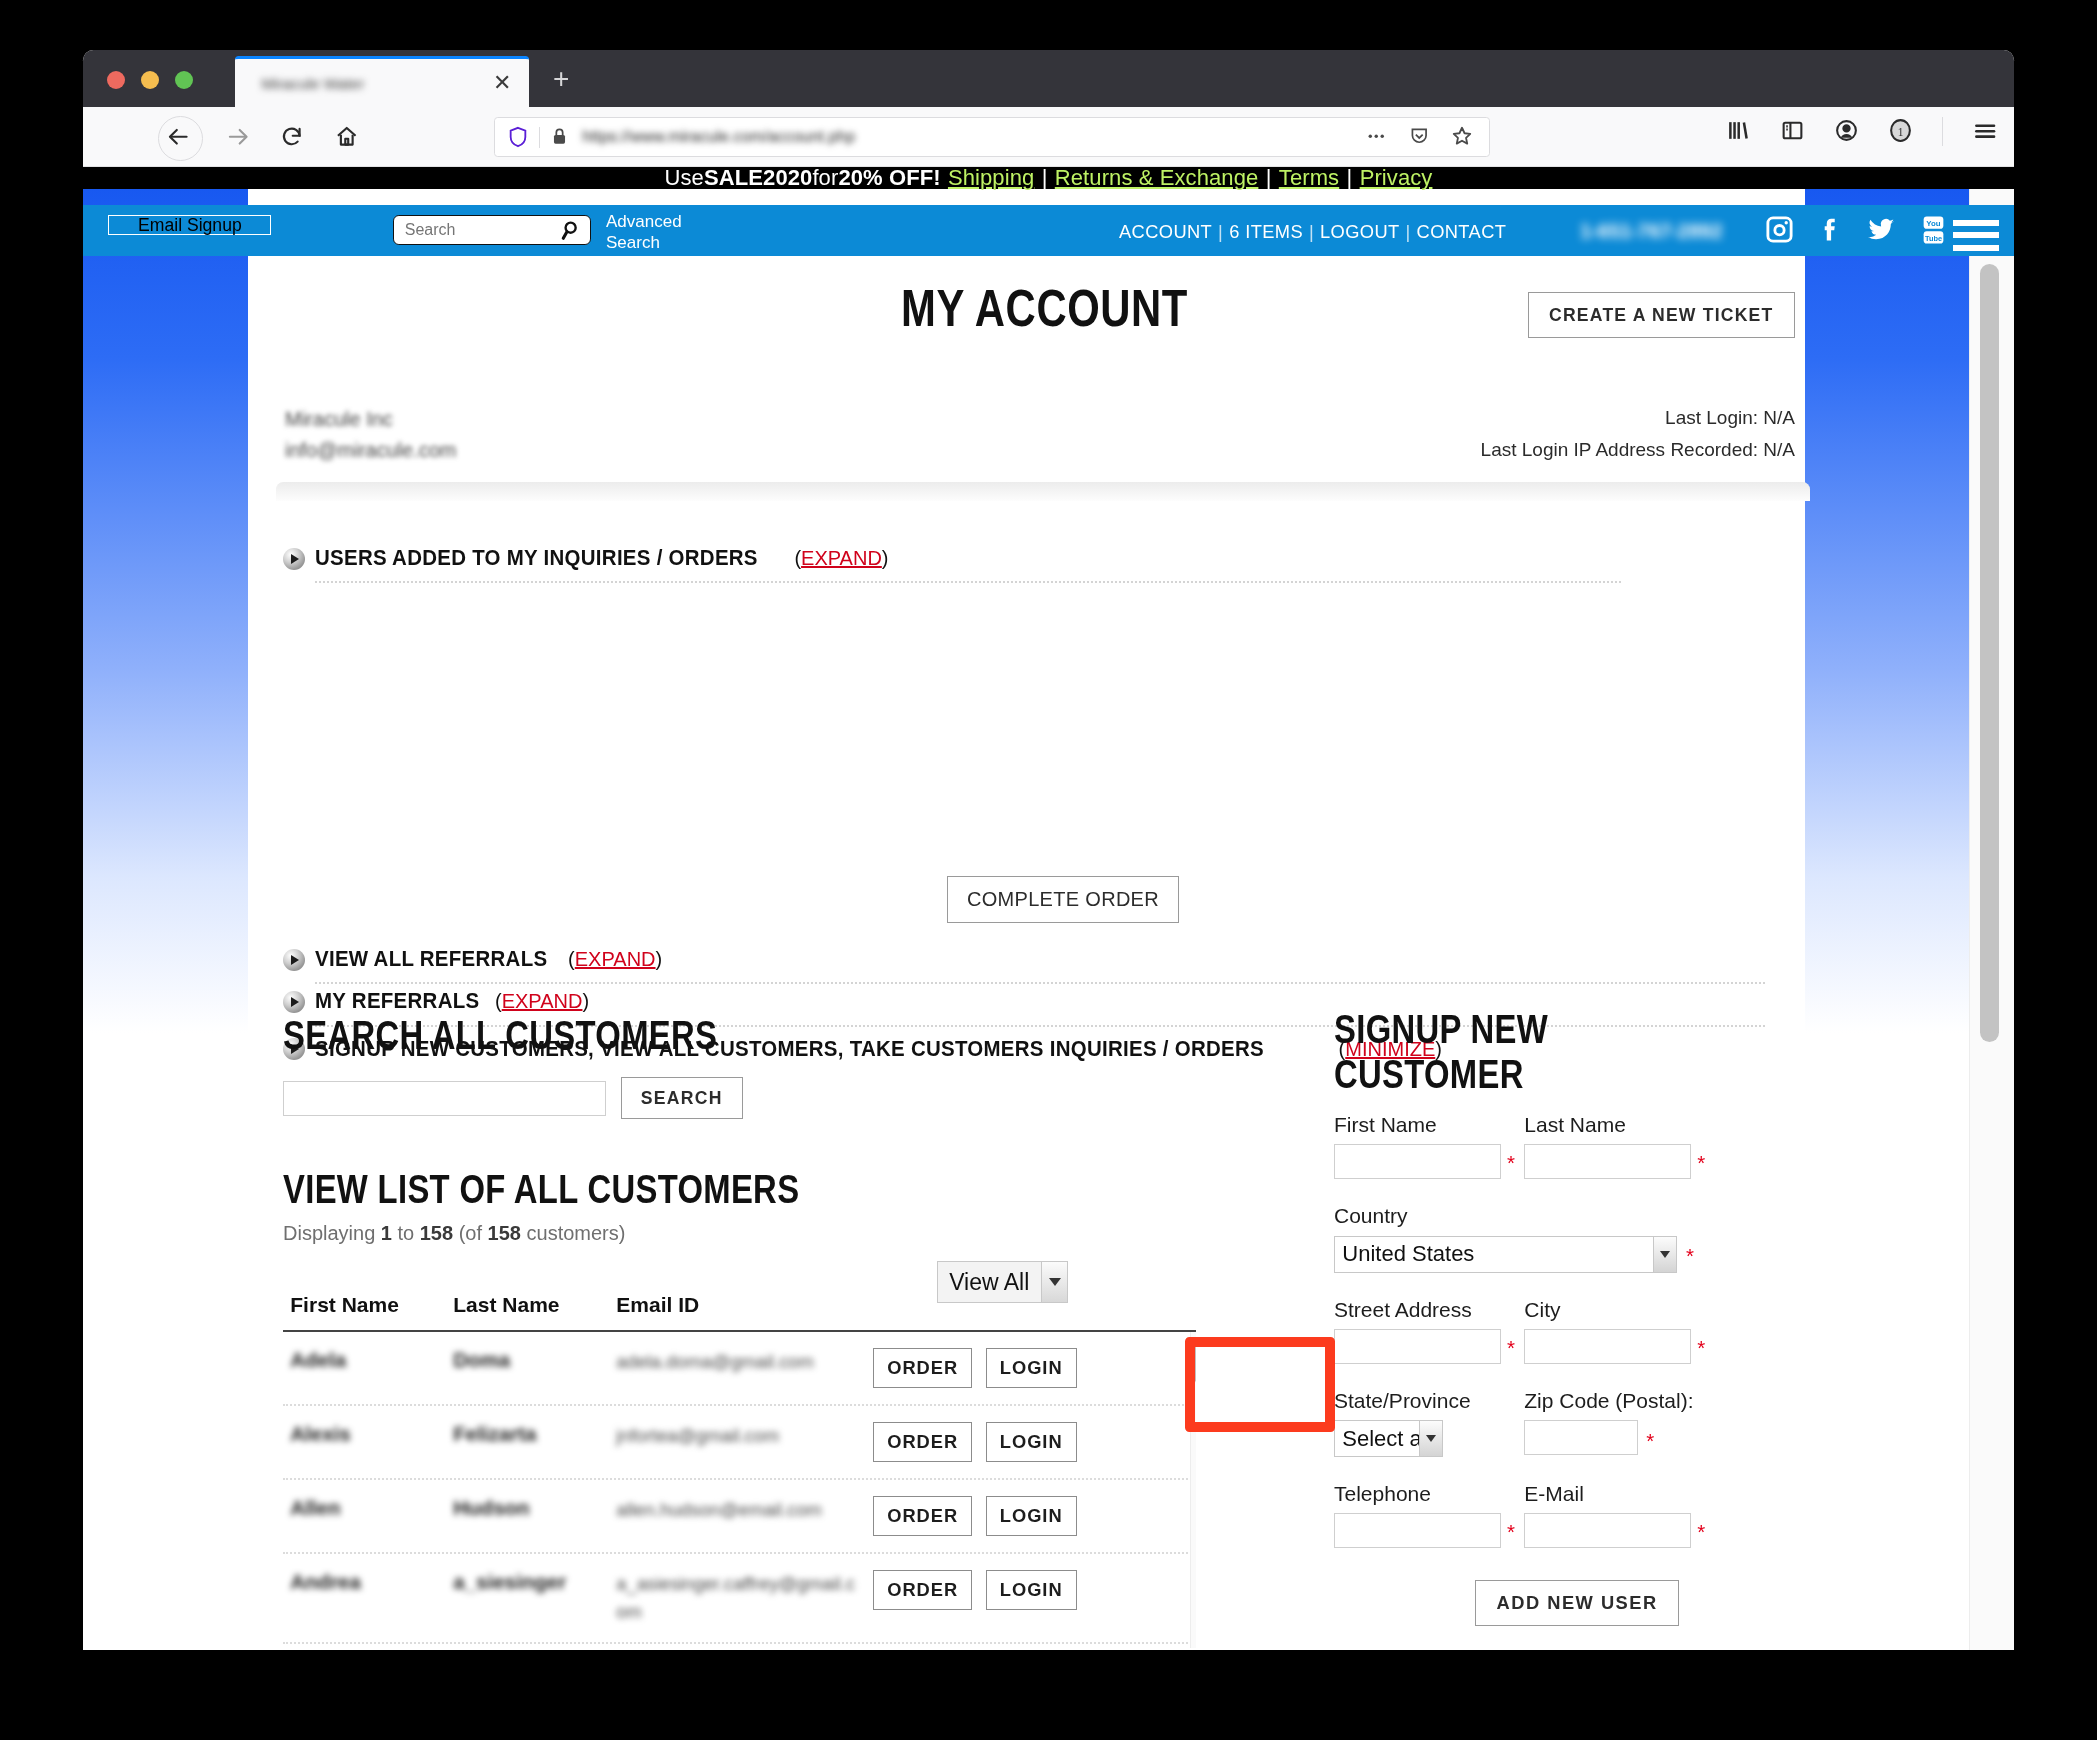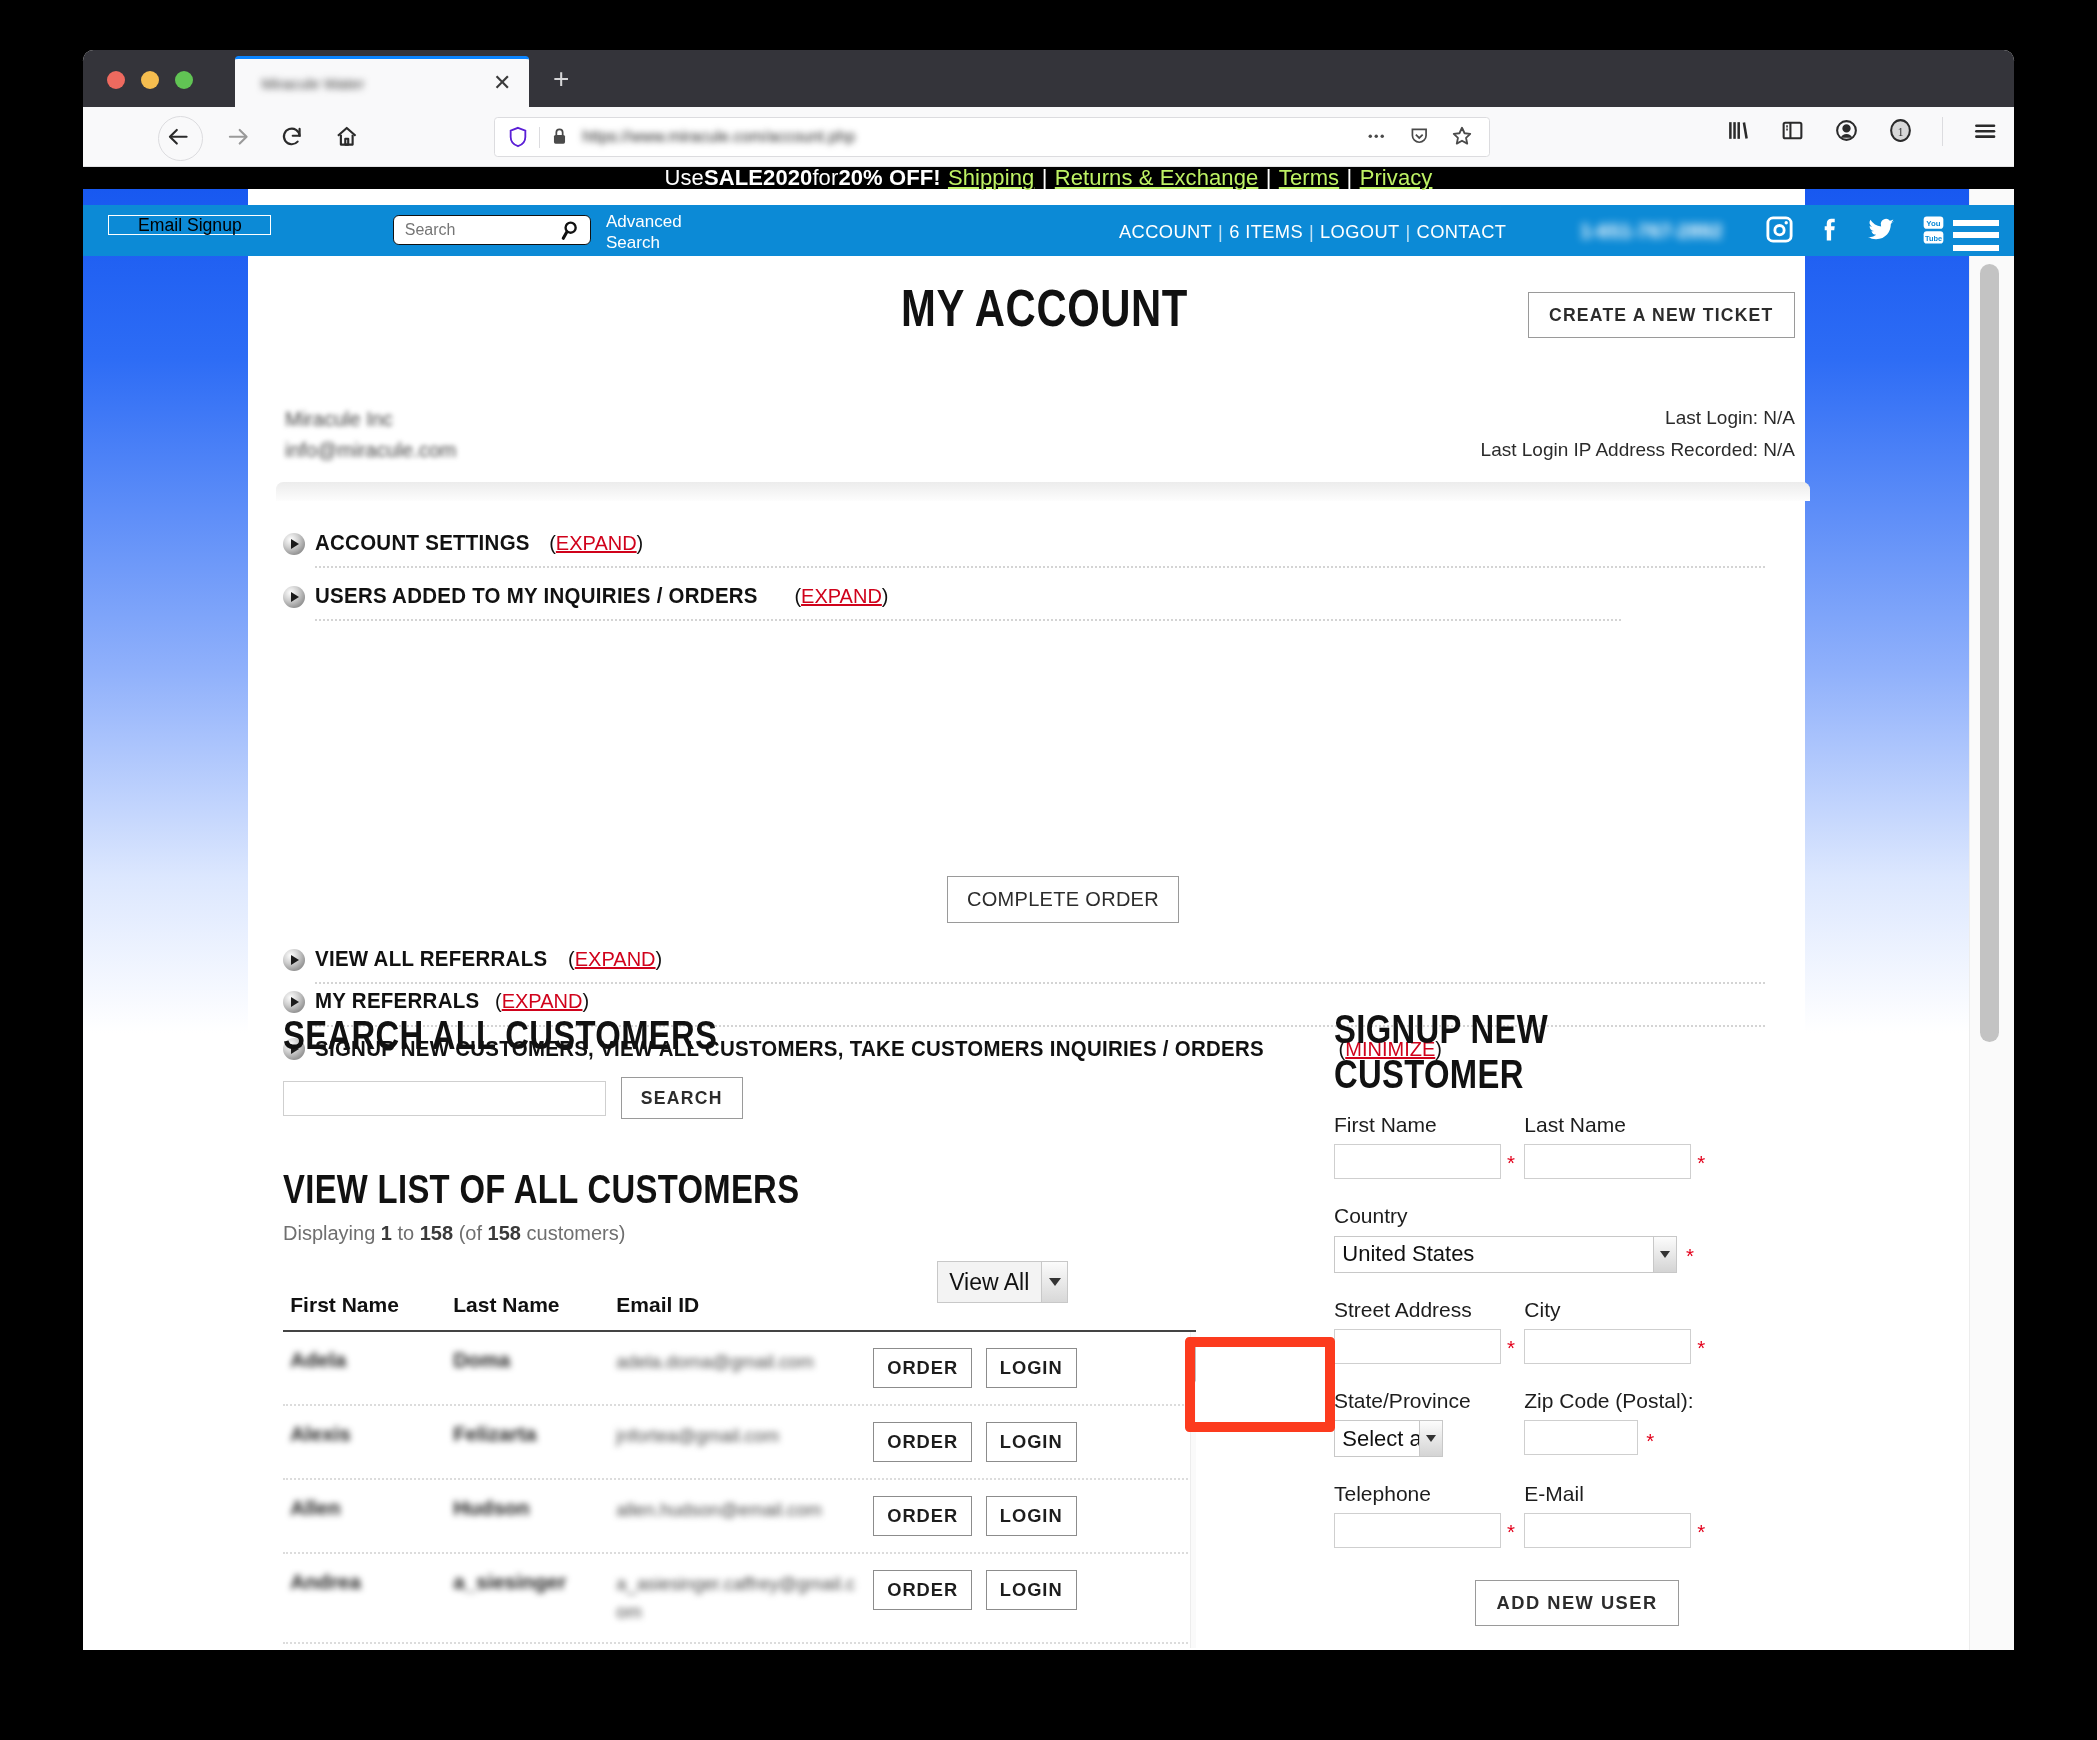--- a/index.html
+++ b/index.html
@@ -343,26 +343,20 @@
         <div>Miracule Inc</div>
         <div>info@miracule.com</div>
       </div>
       <div class="acct-right">
         <div>Last Login: N/A</div>
         <div>Last Login IP Address Recorded: N/A</div>
       </div>
       <div class="panel-shadow"></div>
 
       <div class="acc" style="top:273px">
-        <div class="acc-row">
-          <span class="acc-bullet"></span>
-          <span class="acc-label">ACCOUNT SETTINGS</span>
-          <span class="acc-paren" style="font-size:20px"> (<a href="#" class="acc-toggle">EXPAND</a>)</span>
-          <div class="dotline"></div>
-        </div>
         <div class="acc-row" style="margin-top:14.7px">
           <span class="acc-bullet"></span>
           <span class="acc-label">USERS ADDED TO MY INQUIRIES / ORDERS</span>
           <span class="acc-paren" style="font-size:20px"> (<a href="#" class="acc-toggle">EXPAND</a>)</span>
           <div class="dotline" style="width:1306px"></div>
         </div>
       </div>
 
       <button class="complete-order">COMPLETE ORDER</button>
 

